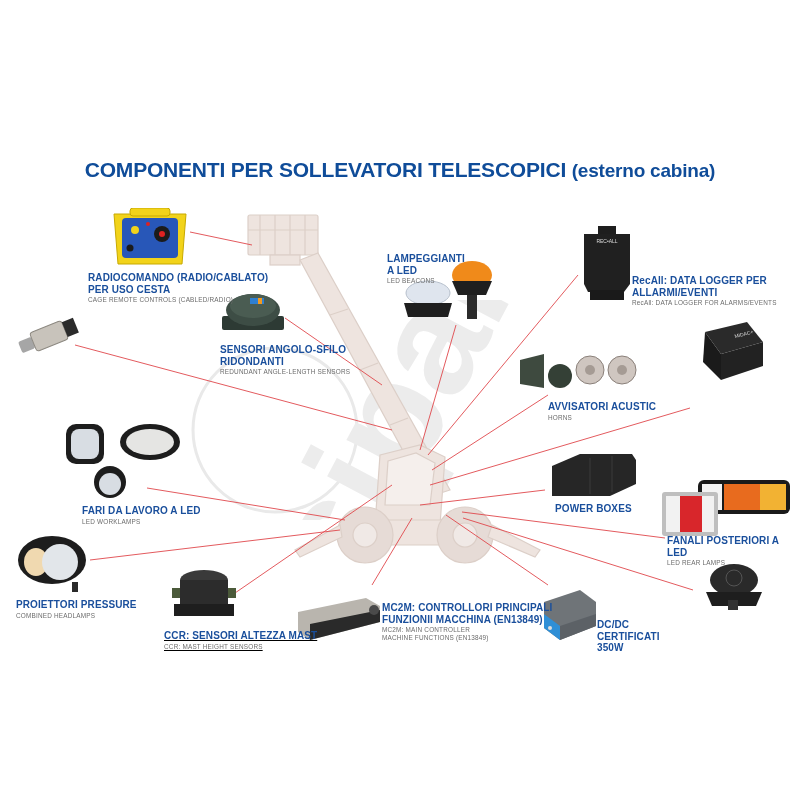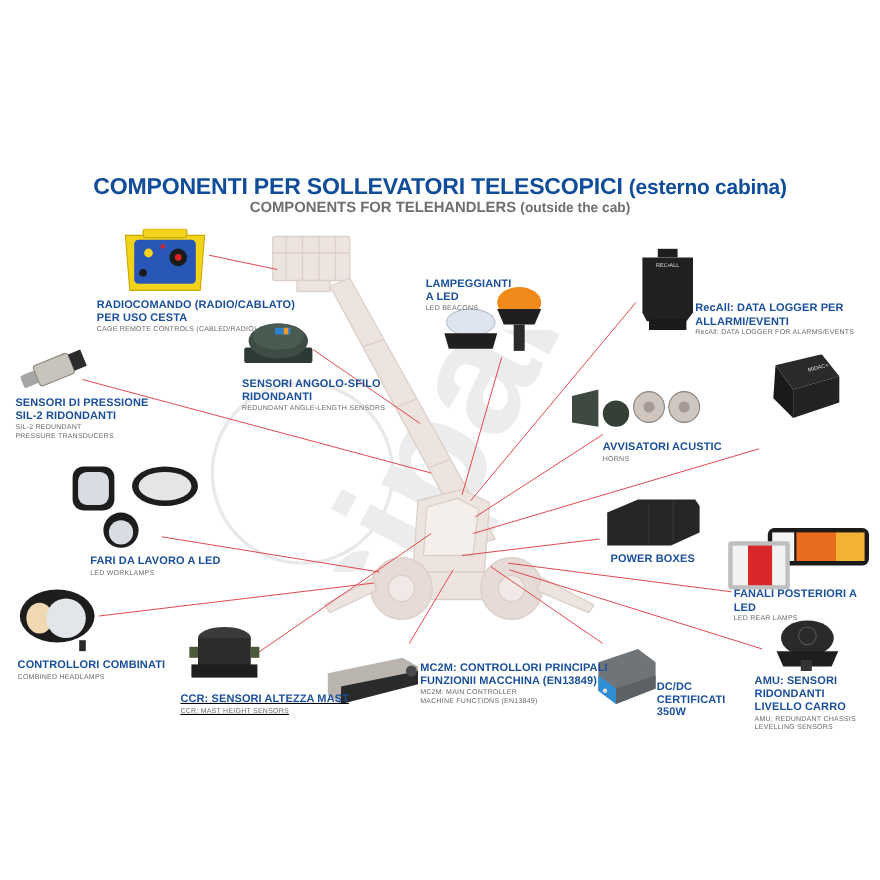--- a/index.html
+++ b/index.html
@@ -32,24 +32,20 @@
   .prod { position: absolute; }
 </style>
 </head>
 <body>
 
 <div class="canvas">
 
   <div class="title it">
     <span>COMPONENTI PER SOLLEVATORI TELESCOPICI</span>
     <span class="paren">(esterno cabina)</span>
-  </div>
-  <div class="title en">
-    <span>COMPONENTS FOR TELEHANDLERS</span>
-    <span class="paren">(outside the cab)</span>
   </div>
 
   <svg class="watermark" viewBox="0 0 520 220">
     <circle cx="90" cy="130" r="82" fill="none" stroke="#e9e9e9" stroke-width="3"></circle>
     <text x="38" y="180" font-family="Liberation Sans, sans-serif" font-weight="bold" font-size="150" fill="#ececec" transform="rotate(-62 200 130)">siparts</text>
   </svg>
 
   <svg class="prod" style="left:230px;top:205px;" width="330" height="360" viewBox="0 0 330 360">
     <g fill="#eee4df" stroke="#dccfc8" stroke-width="1.2">
 
@@ -219,26 +215,20 @@
     <polygon points="4,30 60,30 54,44 10,44" fill="#1e1e1e"></polygon>
     <rect x="26" y="38" width="10" height="10" fill="#333"></rect>
   </svg>
 
   <div class="label" style="left:88px;top:272px;">
     <span class="it">RADIOCOMANDO (RADIO/CABLATO)</span>
     <span class="it">PER USO CESTA</span>
     <span class="en">CAGE REMOTE CONTROLS (CABLED/RADIO)</span>
   </div>
 
-  <div class="label" style="left:14px;top:361px;">
-    <span class="it">SENSORI DI PRESSIONE</span>
-    <span class="it">SIL-2 RIDONDANTI</span>
-    <span class="en">SIL-2 REDUNDANT</span>
-    <span class="en">PRESSURE TRANSDUCERS</span>
-  </div>
 
   <div class="label" style="left:220px;top:344px;">
     <span class="it">SENSORI ANGOLO-SFILO</span>
     <span class="it">RIDONDANTI</span>
     <span class="en">REDUNDANT ANGLE-LENGTH SENSORS</span>
   </div>
 
   <div class="label" style="left:387px;top:253px;">
     <span class="it">LAMPEGGIANTI</span>
     <span class="it">A LED</span>
@@ -265,21 +255,21 @@
   <div class="label" style="left:555px;top:503px;">
     <span class="it">POWER BOXES</span>
   </div>
 
   <div class="label" style="left:667px;top:535px;">
     <span class="it">FANALI POSTERIORI A LED</span>
     <span class="en">LED REAR LAMPS</span>
   </div>
 
   <div class="label" style="left:16px;top:599px;">
-    <span class="it">CONTROLLORI COMBINATI</span>
+    <span class="it">PROIETTORI PRESSURE</span>
     <span class="en">COMBINED HEADLAMPS</span>
   </div>
 
   <div class="label" style="left:164px;top:630px;text-decoration:underline;">
     <span class="it">CCR: SENSORI ALTEZZA MAST</span>
     <span class="en">CCR: MAST HEIGHT SENSORS</span>
   </div>
 
   <div class="label" style="left:382px;top:602px;">
     <span class="it">MC2M: CONTROLLORI PRINCIPALI</span>
@@ -287,20 +277,14 @@
     <span class="en">MC2M: MAIN CONTROLLER</span>
     <span class="en">MACHINE FUNCTIONS (EN13849)</span>
   </div>
 
   <div class="label" style="left:597px;top:619px;">
     <span class="it">DC/DC</span>
     <span class="it">CERTIFICATI</span>
     <span class="it">350W</span>
   </div>
 
-  <div class="label" style="left:686px;top:614px;">
-    <span class="it">AMU: SENSORI RIDONDANTI</span>
-    <span class="it">LIVELLO CARRO</span>
-    <span class="en">AMU: REDUNDANT CHASSIS</span>
-    <span class="en">LEVELLING SENSORS</span>
-  </div>
 
 </div>
 
 </body></html>

